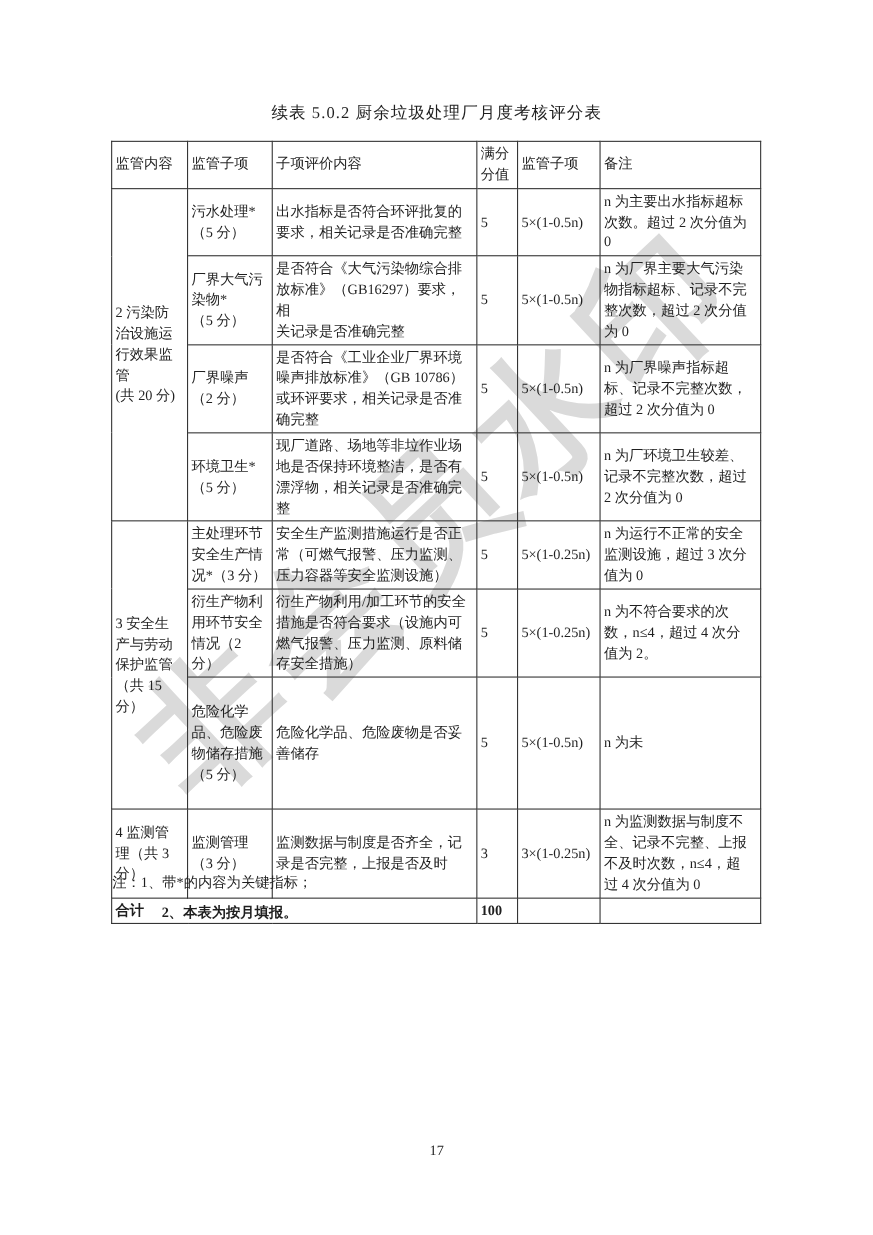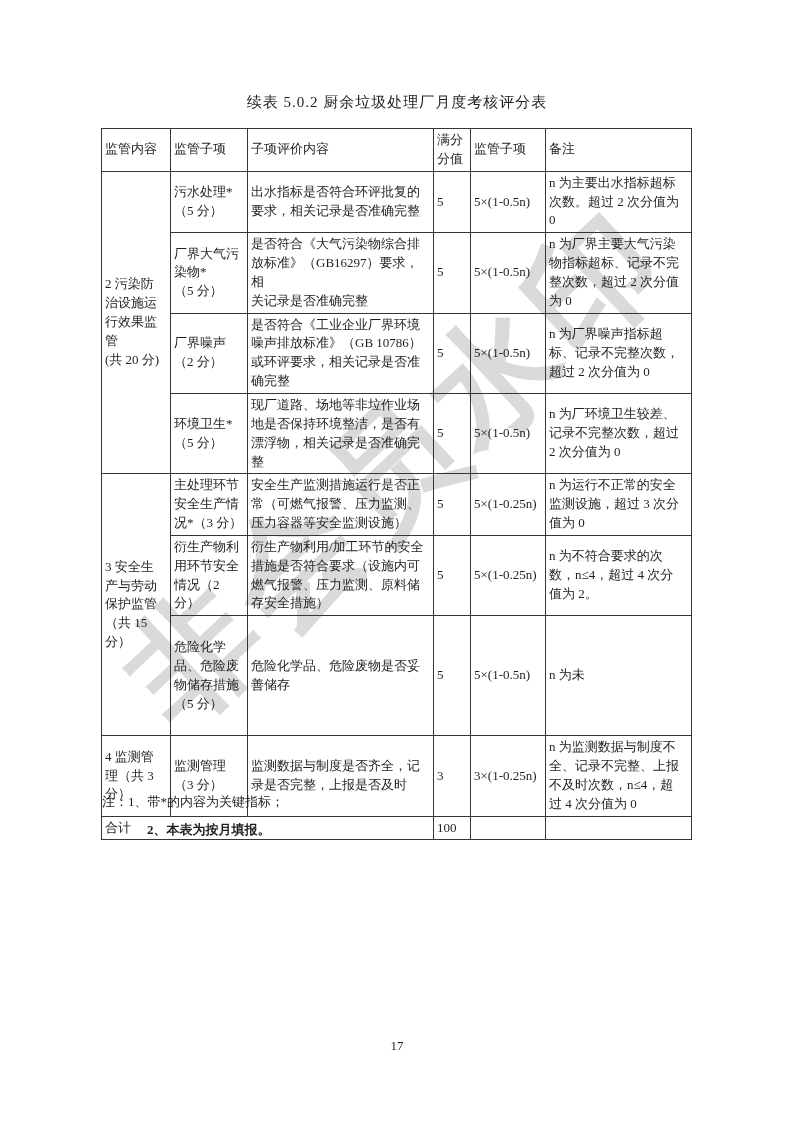--- a/index.html
+++ b/index.html
@@ -57,21 +57,21 @@
   tr.hdr{height:39px;}
   tr.r0{height:51px;}
   tr.r1{height:70px;}
   tr.r2{height:76px;}
   tr.r3{height:75px;}
   tr.r4{height:60px;}
   tr.r5{height:75px;}
   tr.r6{height:120px;}
   tr.r7{height:70px;}
   tr.total-row{height:20px;}
-  tr.total-row td{font-weight:400;}
+  tr.total-row td{font-weight:700;}
   .notes{position:absolute;left:0;top:0;width:794px;z-index:1;}
   .note-1{position:absolute;left:102px;top:793px;font-size:13px;}
   .note-2{position:absolute;left:147px;top:821px;font-size:13px;font-weight:bold;}
   .page-number{
     position:absolute;
     left:0;top:1038px;width:794px;
     text-align:center;
     font-size:13px;
     z-index:1;
   }

